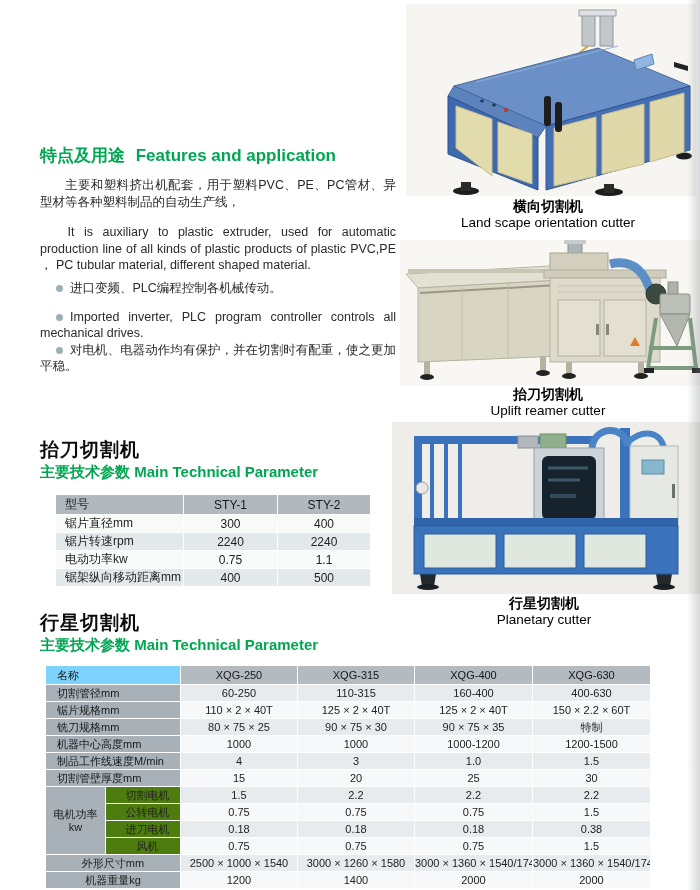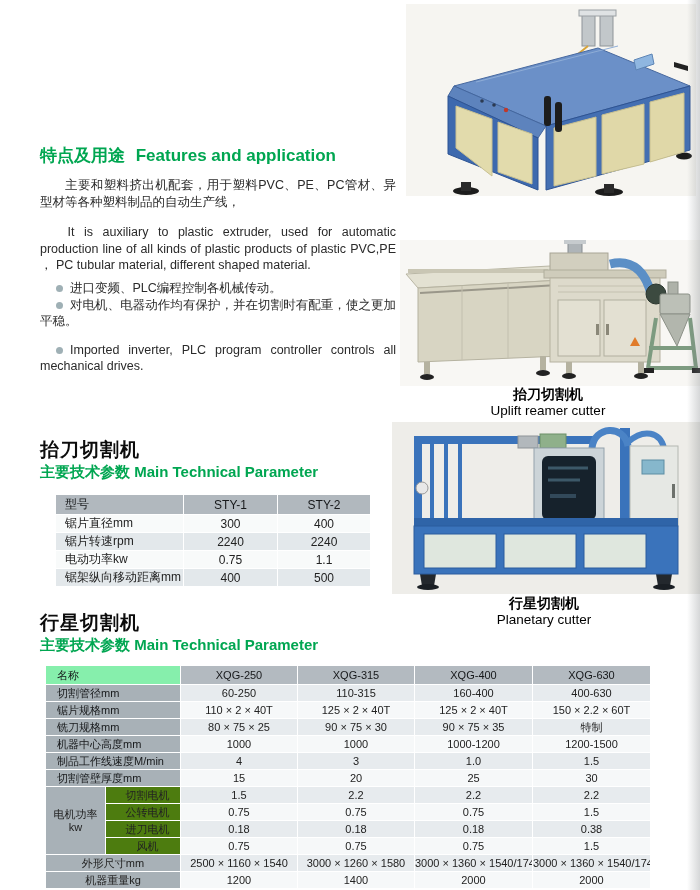--- a/index.html
+++ b/index.html
@@ -46,21 +46,21 @@
   table{border-collapse:collapse;table-layout:fixed;}
   td,th{padding:0;font-weight:400;text-align:center;vertical-align:middle;border:1px solid #ffffff;overflow:hidden;white-space:nowrap;}
   .t1{position:absolute;left:55px;top:494px;width:315px;font-size:12px;}
   .t1 th{height:19px;background:#b1b8be;color:#16181a;}
   .t1 td{height:17px;}
   .t1 .lbl{text-align:left;padding-left:9px;}
   .t1 tr.lt td{background:#e3e8eb;}
   .t1 tr.wt td{background:#f8fafa;}
   .t2{position:absolute;left:45px;top:665px;width:605px;font-size:11px;}
   .t2 th{height:18px;background:#b3bac0;color:#16181a;}
-  .t2 th.lbl{background:#86efac;}
+  .t2 th.lbl{background:#7dd3fc;}
   .t2 td{height:16px;}
   .t2 .lbl{text-align:left;padding-left:11px;background:#a8b1b7;color:#16181a;}
   .t2 .grp{background:#a8b1b7;text-align:center;padding-left:0;line-height:13px;}
   .t2 .sub{background:#4d7c0f;text-align:center;padding-left:9px;}
   .t2 .ctr{background:#a8b1b7;padding-left:0;}
   .t2 tr.lt td.v{background:#e7ebee;}
   .t2 tr.wt td.v{background:#f6f8f9;}
 </style>
 </head>
 <body>
@@ -91,31 +91,35 @@
       <polygon points="148,124 190,113 190,172 148,182" fill="#e0d8a8" stroke="#c7bf90"></polygon>
       <polygon points="196,111 238,100 238,160 196,170" fill="#e0d8a8" stroke="#c7bf90"></polygon>
       <polygon points="244,98 278,89 278,148 244,158" fill="#e0d8a8" stroke="#c7bf90"></polygon>
       <rect x="138" y="92" width="7" height="30" rx="3" fill="#1d1d1d"></rect>
       <rect x="149" y="98" width="7" height="30" rx="3" fill="#1d1d1d"></rect>
       <polygon points="268,58 282,62 282,67 268,63" fill="#222222"></polygon>
       <rect x="55" y="178" width="10" height="9" fill="#2a2a2a"></rect>
       <rect x="198" y="180" width="10" height="9" fill="#2a2a2a"></rect>
     </svg>
   </figure>
+  <div class="caption cap1">
+    <div class="cap-zh">横向切割机</div>
+    <div class="cap-en">Land scape orientation cutter</div>
+  </div>
 
   <h2 class="green-title">
     <span class="zh">特点及用途</span>
     <span class="en">Features and application</span>
   </h2>
   <p class="para para-zh">主要和塑料挤出机配套，用于塑料PVC、PE、PC管材、异型材等各种塑料制品的自动生产线，</p>
   <p class="para para-en">It is auxiliary to plastic extruder, used for automatic production line of all kinds of plastic products of plastic PVC,PE ， PC tubular material, different shaped material.</p>
   <div class="bullets">
     <p class="bullet"><span class="dot"></span><span>进口变频、PLC编程控制各机械传动。</span></p>
+    <p class="bullet gap"><span class="dot"></span><span>Imported inverter, PLC program controller controls all mechanical drives.</span></p>
     <p class="bullet"><span class="dot"></span><span>对电机、电器动作均有保护，并在切割时有配重，使之更加平稳。</span></p>
-    <p class="bullet gap"><span class="dot"></span><span>Imported inverter, PLC program controller controls all mechanical drives.</span></p>
   </div>
 
   <figure class="photo photo2">
     <svg width="300" height="146" viewBox="0 0 300 146">
       <polygon points="6,34 150,26 162,40 18,48" fill="#e3e1d2" stroke="#b9b6a4"></polygon>
       <rect x="8" y="29" width="140" height="4" fill="#c9c6b4"></rect>
       <polygon points="18,48 162,40 162,116 18,122" fill="#d8d5c3" stroke="#b5b2a0"></polygon>
       <line x1="20" y1="53" x2="158" y2="45" stroke="#9a978a" stroke-width="2"></line>
       <line x1="62" y1="46" x2="62" y2="120" stroke="#c2bfae"></line>
       <line x1="108" y1="43" x2="108" y2="118" stroke="#c2bfae"></line>
@@ -324,21 +328,21 @@
     </tr>
     <tr class="wt">
       <td class="sub">风机</td>
       <td class="v">0.75</td>
       <td class="v">0.75</td>
       <td class="v">0.75</td>
       <td class="v">1.5</td>
     </tr>
     <tr class="lt">
       <td class="ctr" colspan="2">外形尺寸mm</td>
-      <td class="v">2500 × 1160 × 1540</td>
+      <td class="v">2500 × 1000 × 1540</td>
       <td class="v">3000 × 1260 × 1580</td>
       <td class="v">3000 × 1360 × 1540/1740</td>
       <td class="v">3000 × 1360 × 1540/1740</td>
     </tr>
     <tr class="wt">
       <td class="ctr" colspan="2">机器重量kg</td>
       <td class="v">1200</td>
       <td class="v">1400</td>
       <td class="v">2000</td>
       <td class="v">2000</td>

